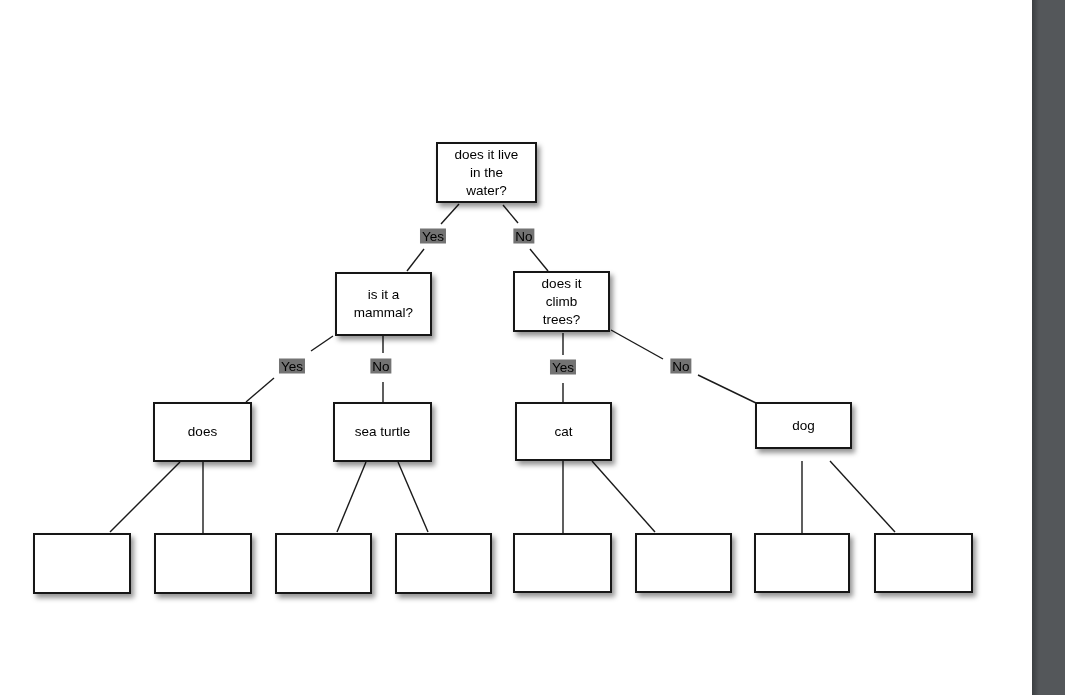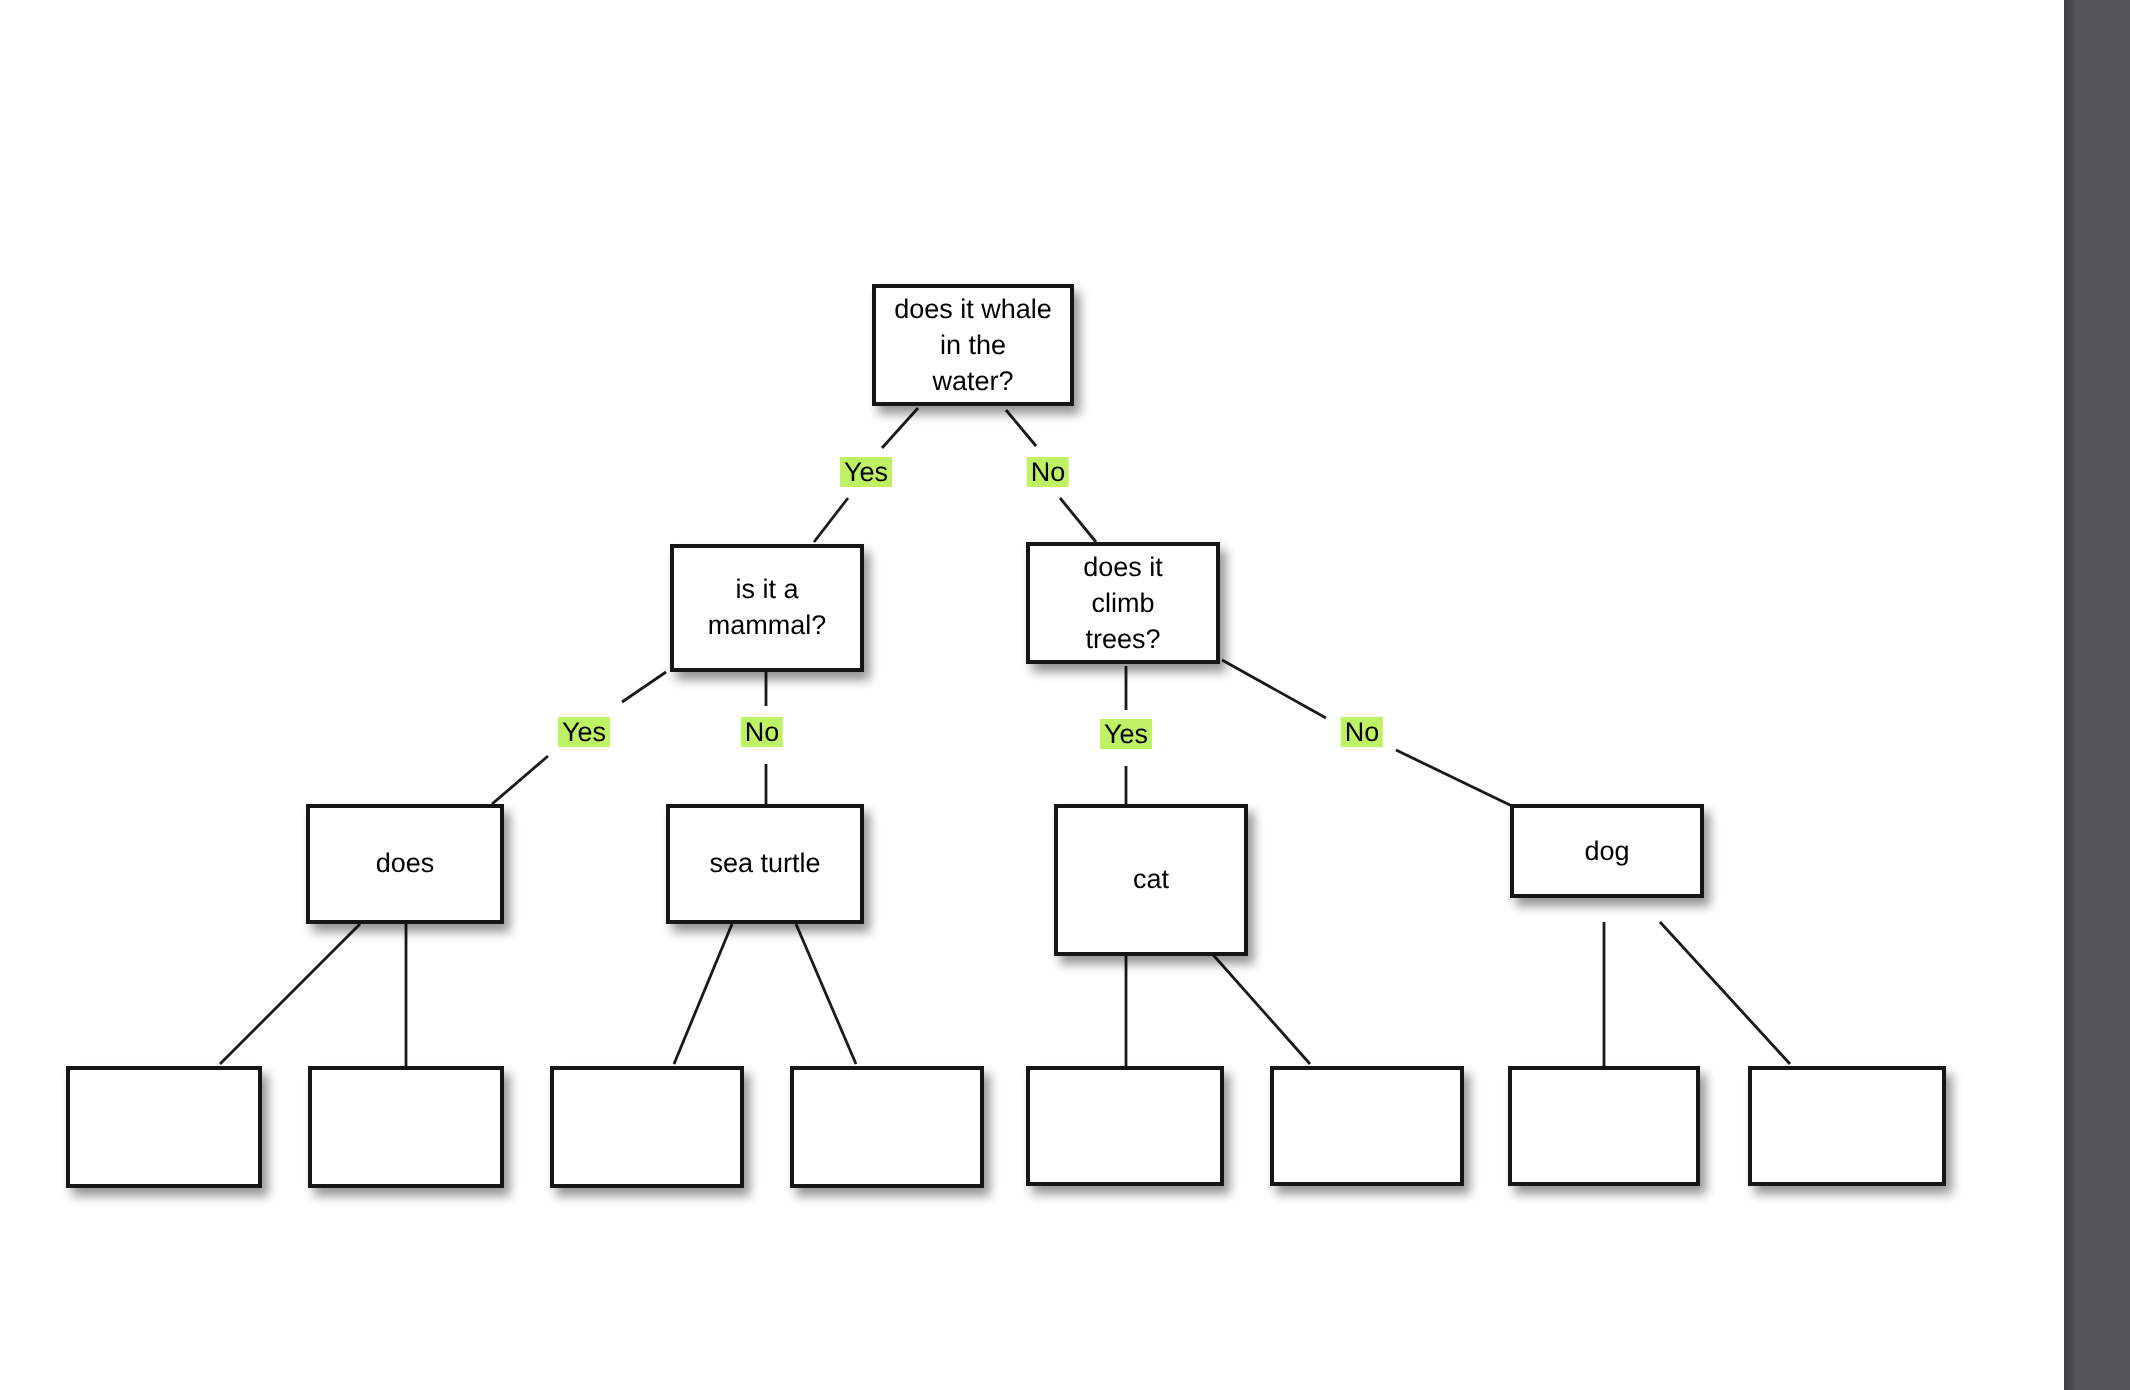--- a/index.html
+++ b/index.html
@@ -38,21 +38,21 @@
     font-size:13.5px;
     line-height:18px;
     color:#000000;
     white-space:pre-line;
   }
   .edge-label{
     position:absolute;
     transform:translate(-50%,-50%);
     font-size:13.5px;
     color:#000000;
-    background:#bef264;
+    background:#737373;
     padding:0 2px;
     white-space:nowrap;
   }
   .side-bar{
     position:absolute;
     top:0;right:0;
     width:33px;height:695px;
     background:linear-gradient(to right,#3c3f42 0px,#54575a 7px,#54575a 100%);
   }
 </style>
@@ -88,21 +88,21 @@
     <line x1="398" y1="462" x2="428" y2="532"></line>
 
     <line x1="563" y1="461" x2="563" y2="533"></line>
     <line x1="592" y1="461" x2="655" y2="532"></line>
 
     <line x1="802" y1="461" x2="802" y2="533"></line>
     <line x1="830" y1="461" x2="895" y2="532"></line>
   </svg>
 
   <div class="node" style="left:436px;top:142px;width:101px;height:61px">
-    <span class="node-label">does it whale
+    <span class="node-label">does it live
 in the
 water?</span>
   </div>
 
   <div class="node" style="left:335px;top:272px;width:97px;height:64px">
     <span class="node-label">is it a
 mammal?</span>
   </div>
 
   <div class="node" style="left:513px;top:271px;width:97px;height:61px">
@@ -112,21 +112,21 @@
   </div>
 
   <div class="node" style="left:153px;top:402px;width:99px;height:60px">
     <span class="node-label">does</span>
   </div>
 
   <div class="node" style="left:333px;top:402px;width:99px;height:60px">
     <span class="node-label">sea turtle</span>
   </div>
 
-  <div class="node" style="left:527px;top:402px;width:97px;height:76px">
+  <div class="node" style="left:515px;top:402px;width:97px;height:59px">
     <span class="node-label">cat</span>
   </div>
 
   <div class="node" style="left:755px;top:402px;width:97px;height:47px">
     <span class="node-label">dog</span>
   </div>
 
   <div class="node" style="left:33px;top:533px;width:98px;height:61px">
     <span class="node-label"></span>
   </div>

